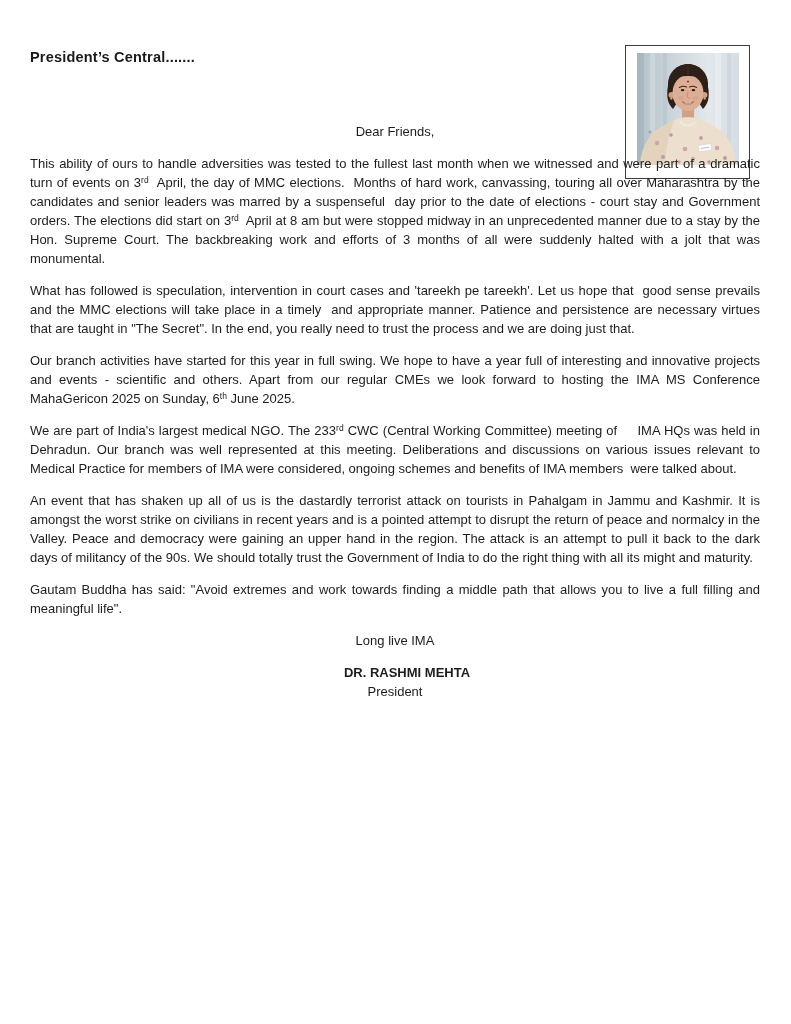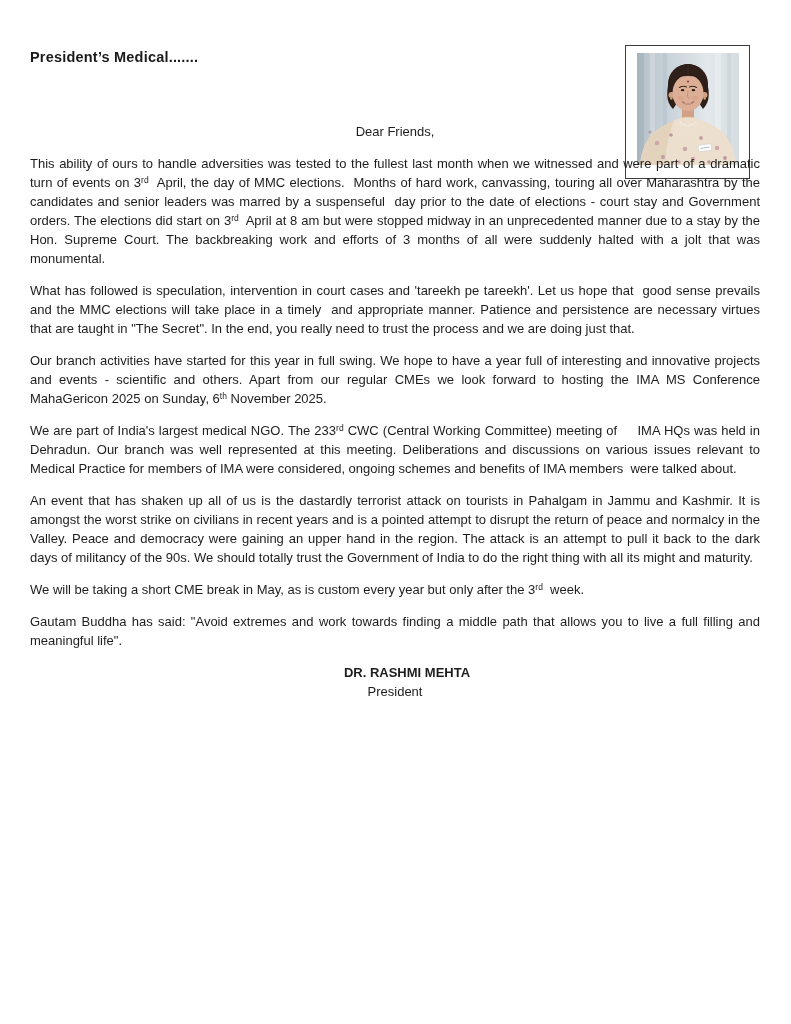--- a/index.html
+++ b/index.html
@@ -53,21 +53,21 @@
     margin-top: 44px;
   }
   .sig-name { font-weight: bold; margin-bottom: 0 !important; padding-left: 24px; }
   .sig-role { margin-bottom: 0 !important; }
 </style>
 </head>
 <body>
 
 <div class="page">
 
-  <div class="doc-title">President’s Medical.......</div>
+  <div class="doc-title">President’s Central.......</div>
 
   <div class="photo-frame">
     <svg viewBox="0 0 102 112" preserveAspectRatio="none" xmlns="http://www.w3.org/2000/svg">
       <defs>
         <linearGradient id="bgGrad" x1="0" y1="0" x2="1" y2="0">
           <stop offset="0" stop-color="#b4c1c9"></stop>
           <stop offset="0.35" stop-color="#ccd5db"></stop>
           <stop offset="0.7" stop-color="#e2e8eb"></stop>
           <stop offset="1" stop-color="#d6dde2"></stop>
         </linearGradient>
@@ -131,22 +131,22 @@
         <rect x="61.5" y="91.5" width="13" height="6.5" rx="0.8" fill="#fdfdfd" stroke="#c9c9c9" stroke-width="0.5"></rect>
         <line x1="63.5" y1="94.8" x2="72.5" y2="94.8" stroke="#9aa3b5" stroke-width="0.7"></line>
       </g>
     </svg>
   </div>
 
   <div class="letter-body">
     <p class="plain">Dear Friends,</p>
     <p><span>This ability of ours to handle adversities was tested to the fullest last month when we witnessed and were part of a dramatic turn of events on 3</span><sup>rd</sup><span>&nbsp; April, the day of MMC elections. &nbsp;Months of hard work, canvassing, touring all over Maharashtra by the candidates and senior leaders was marred by a suspenseful&nbsp; day prior to the date of elections - court stay and Government orders. The elections did start on 3</span><sup>rd</sup><span>&nbsp; April at 8 am but were stopped midway in an unprecedented manner due to a stay by the Hon. Supreme Court. The backbreaking work and efforts of 3 months of all were suddenly halted with a jolt that was monumental.</span></p>
     <p><span>What has followed is speculation, intervention in court cases and 'tareekh pe tareekh'. Let us hope that&nbsp; good sense prevails and the MMC elections will take place in a timely&nbsp; and appropriate manner. Patience and persistence are necessary virtues that are taught in "The Secret". In the end, you really need to trust the process and we are doing just that.</span></p>
-    <p><span>Our branch activities have started for this year in full swing. We hope to have a year full of interesting and innovative projects and events - scientific and others. Apart from our regular CMEs we look forward to hosting the IMA MS Conference MahaGericon 2025 on Sunday, 6</span><sup>th</sup><span> November 2025.</span></p>
+    <p><span>Our branch activities have started for this year in full swing. We hope to have a year full of interesting and innovative projects and events - scientific and others. Apart from our regular CMEs we look forward to hosting the IMA MS Conference MahaGericon 2025 on Sunday, 6</span><sup>th</sup><span> June 2025.</span></p>
     <p><span>We are part of India's largest medical NGO. The 233</span><sup>rd</sup><span> CWC (Central Working Committee) meeting of &nbsp;&nbsp;&nbsp; IMA HQs was held in Dehradun. Our branch was well represented at this meeting. Deliberations and discussions on various issues relevant to Medical Practice for members of IMA were considered, ongoing schemes and benefits of IMA members&nbsp; were talked about.</span></p>
     <p><span>An event that has shaken up all of us is the dastardly terrorist attack on tourists in Pahalgam in Jammu and Kashmir. It is amongst the worst strike on civilians in recent years and is a pointed attempt to disrupt the return of peace and normalcy in the Valley. Peace and democracy were gaining an upper hand in the region. The attack is an attempt to pull it back to the dark days of militancy of the 90s. We should totally trust the Government of India to do the right thing with all its might and maturity.</span></p>
-    <p><span>We will be taking a short CME break in May, as is custom every year but only after the 3</span><sup>rd</sup><span>&nbsp; week.</span></p>
     <p><span>Gautam Buddha has said: "Avoid extremes and work towards finding a middle path that allows you to live a full filling and meaningful life".</span></p>
+    <p class="plain">Long live IMA</p>
     <p class="plain sig-name">DR. RASHMI MEHTA</p>
     <p class="plain sig-role">President</p>
   </div>
 
 </div>
 
 </body></html>

